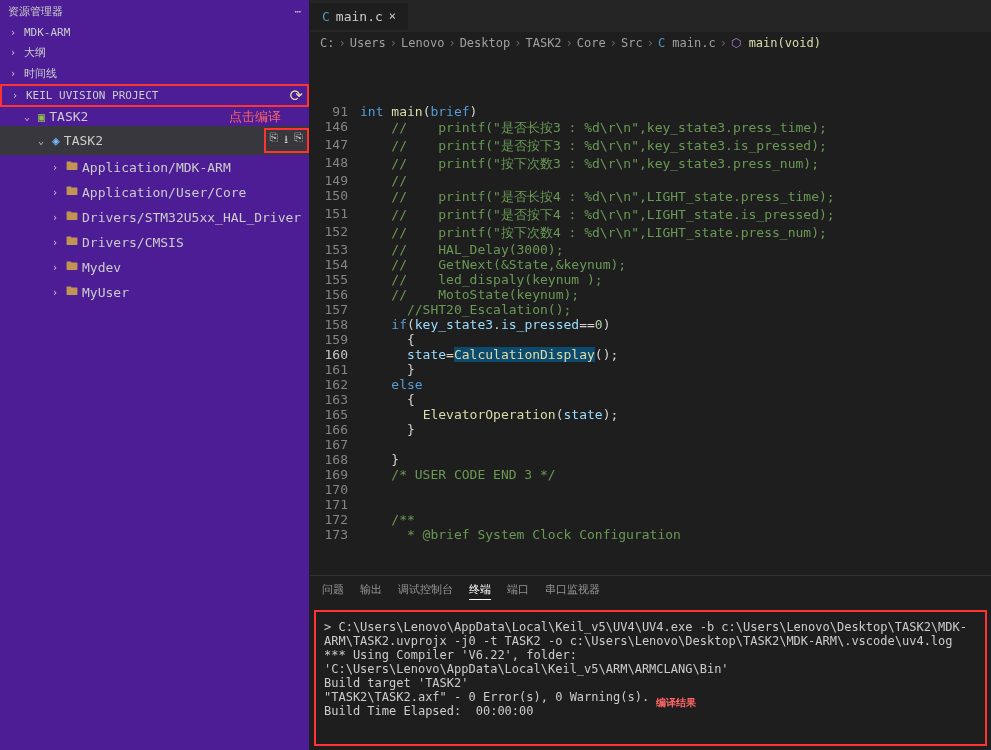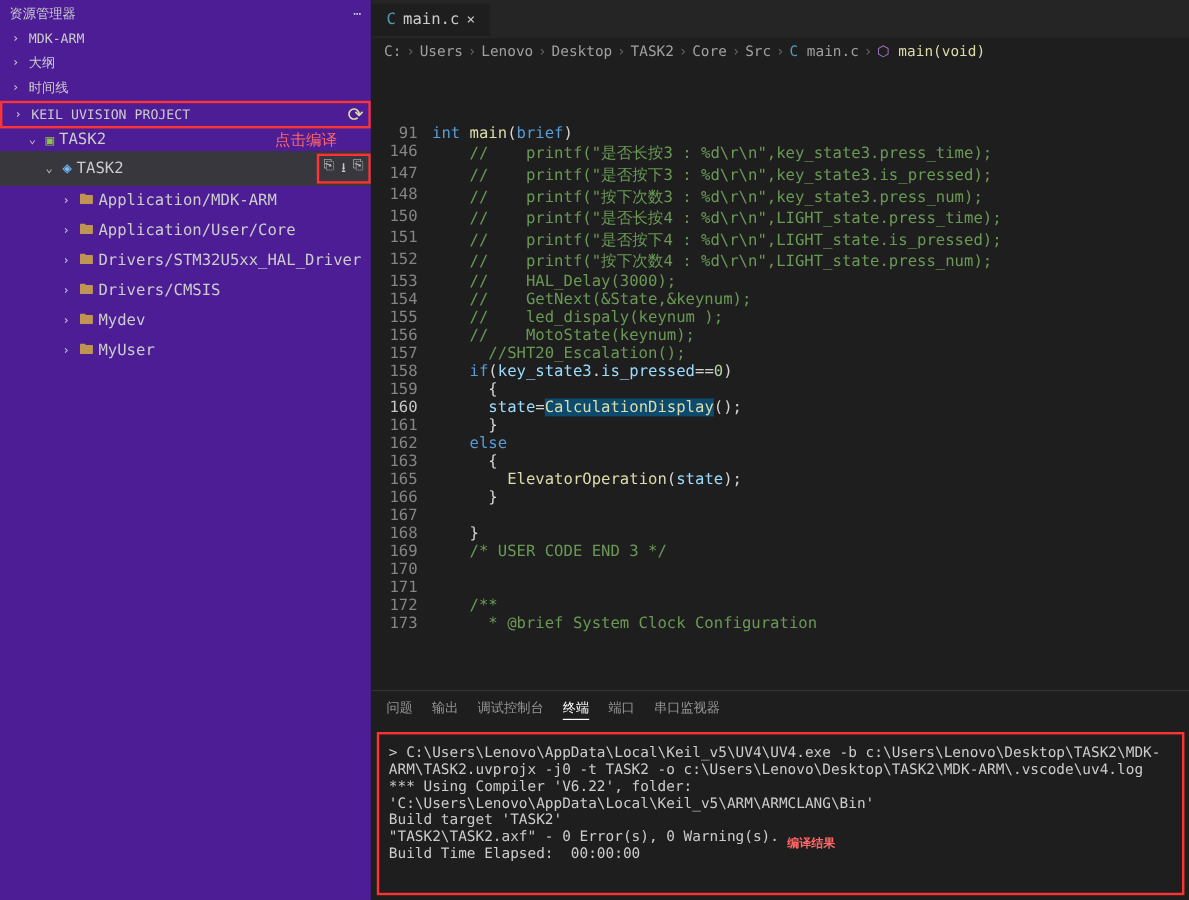--- a/index.html
+++ b/index.html
@@ -155,20 +155,24 @@
       </div>
       <div class="line">
         <span class="gutter">147</span>
         <span class="code"><span class="cmt">    //    printf("是否按下3 : %d\r\n",key_state3.is_pressed);</span></span>
       </div>
       <div class="line">
         <span class="gutter">148</span>
         <span class="code"><span class="cmt">    //    printf("按下次数3 : %d\r\n",key_state3.press_num);</span></span>
       </div>
       <div class="line">
+        <span class="gutter">149</span>
+        <span class="code"><span class="cmt">    //</span></span>
+      </div>
+      <div class="line">
         <span class="gutter">150</span>
         <span class="code"><span class="cmt">    //    printf("是否长按4 : %d\r\n",LIGHT_state.press_time);</span></span>
       </div>
       <div class="line">
         <span class="gutter">151</span>
         <span class="code"><span class="cmt">    //    printf("是否按下4 : %d\r\n",LIGHT_state.is_pressed);</span></span>
       </div>
       <div class="line">
         <span class="gutter">152</span>
         <span class="code"><span class="cmt">    //    printf("按下次数4 : %d\r\n",LIGHT_state.press_num);</span></span>

